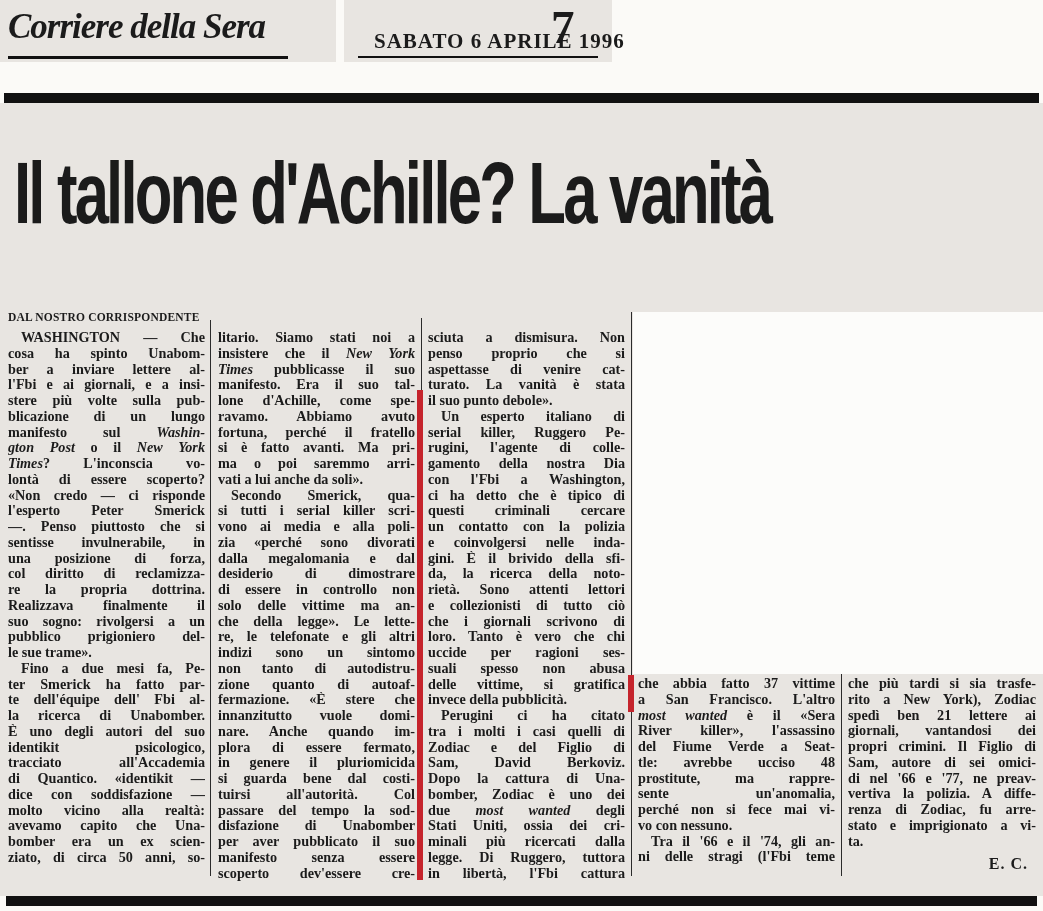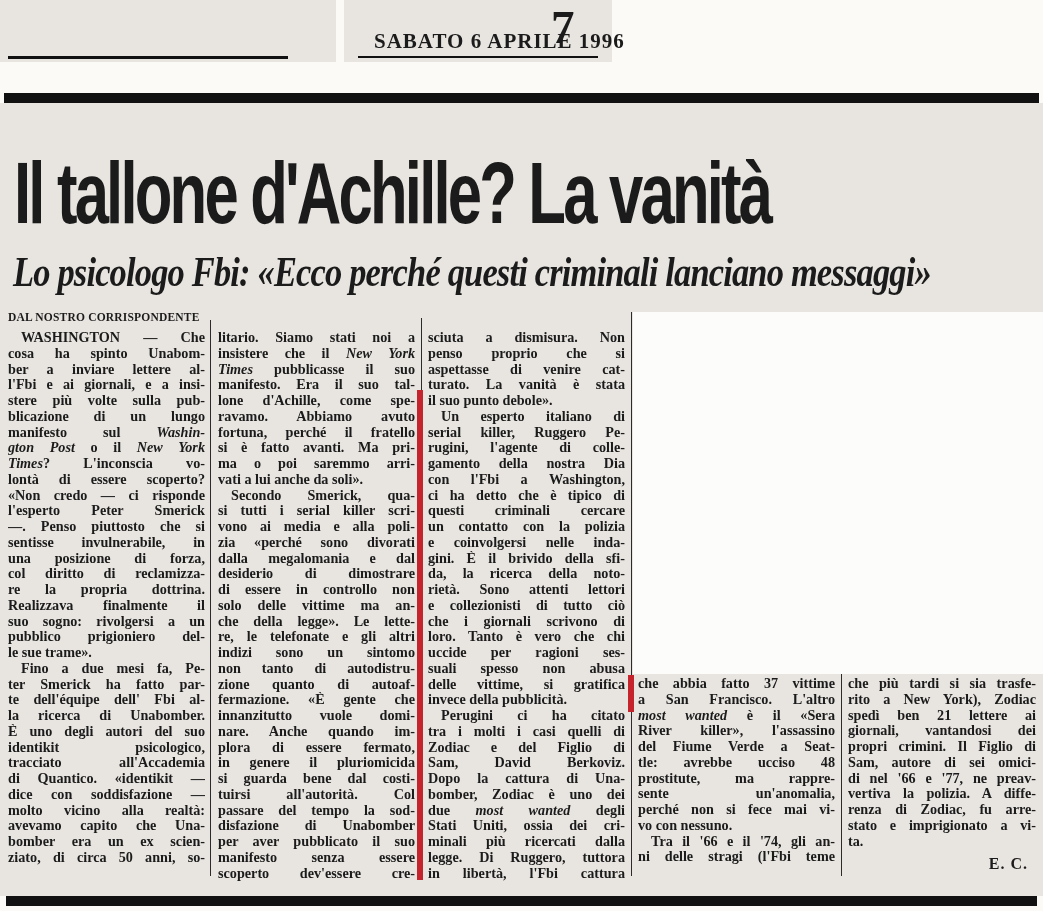--- a/index.html
+++ b/index.html
@@ -47,34 +47,32 @@
   .vrule{position:absolute;width:1px;background:#2b2b2b;}
   .redline{position:absolute;width:6px;background:var(--red,#c5242c);}
 </style>
 </head>
 <body>
 
 <div class="page">
 
   <div class="abs gray logo-block"></div>
   <div class="abs gray date-block"></div>
+  <div class="abs logo">Corriere della Sera</div>
   <div class="abs logo-rule"></div>
   <div class="abs issue-date">SABATO 6 APRILE 1996</div>
   <div class="abs page-number">7</div>
   <div class="abs date-rule"></div>
 
   <div class="abs gray gray-main"></div>
   <div class="abs top-bar"></div>
   <div class="abs bottom-bar"></div>
 
   <div class="abs headline-wrap">
     <span class="headline">Il tallone d'Achille? La vanità</span>
-  </div>
-  <div class="abs subhead-wrap">
-    <span class="subhead">Lo psicologo Fbi: «Ecco perché questi criminali lanciano messaggi»</span>
   </div>
 
   <div class="abs white-box"></div>
 
   <div class="vrule" style="left:210px;top:320px;height:556px;"></div>
   <div class="vrule" style="left:421px;top:318px;height:74px;"></div>
   <div class="vrule" style="left:631px;top:312px;height:564px;"></div>
   <div class="vrule" style="left:841px;top:674px;height:202px;"></div>
   <div class="redline" style="left:417px;top:390px;height:490px;"></div>
   <div class="redline" style="left:628px;top:675px;height:37px;"></div>
@@ -135,21 +133,21 @@
       <div class="line"><span>zia «perché sono divorati</span></div>
       <div class="line"><span>dalla megalomania e dal</span></div>
       <div class="line"><span>desiderio di dimostrare</span></div>
       <div class="line"><span>di essere in controllo non</span></div>
       <div class="line"><span>solo delle vittime ma an-</span></div>
       <div class="line"><span>che della legge». Le lette-</span></div>
       <div class="line"><span>re, le telefonate e gli altri</span></div>
       <div class="line"><span>indizi sono un sintomo</span></div>
       <div class="line"><span>non tanto di autodistru-</span></div>
       <div class="line"><span>zione quanto di autoaf-</span></div>
-      <div class="line"><span>fermazione. «È gente che</span></div>
+      <div class="line"><span>fermazione. «È stere che</span></div>
       <div class="line"><span>innanzitutto vuole domi-</span></div>
       <div class="line"><span>nare. Anche quando im-</span></div>
       <div class="line"><span>plora di essere fermato,</span></div>
       <div class="line"><span>in genere il pluriomicida</span></div>
       <div class="line"><span>si guarda bene dal costi-</span></div>
       <div class="line"><span>tuirsi all'autorità. Col</span></div>
       <div class="line"><span>passare del tempo la sod-</span></div>
       <div class="line"><span>disfazione di Unabomber</span></div>
       <div class="line"><span>per aver pubblicato il suo</span></div>
       <div class="line"><span>manifesto senza essere</span></div>

